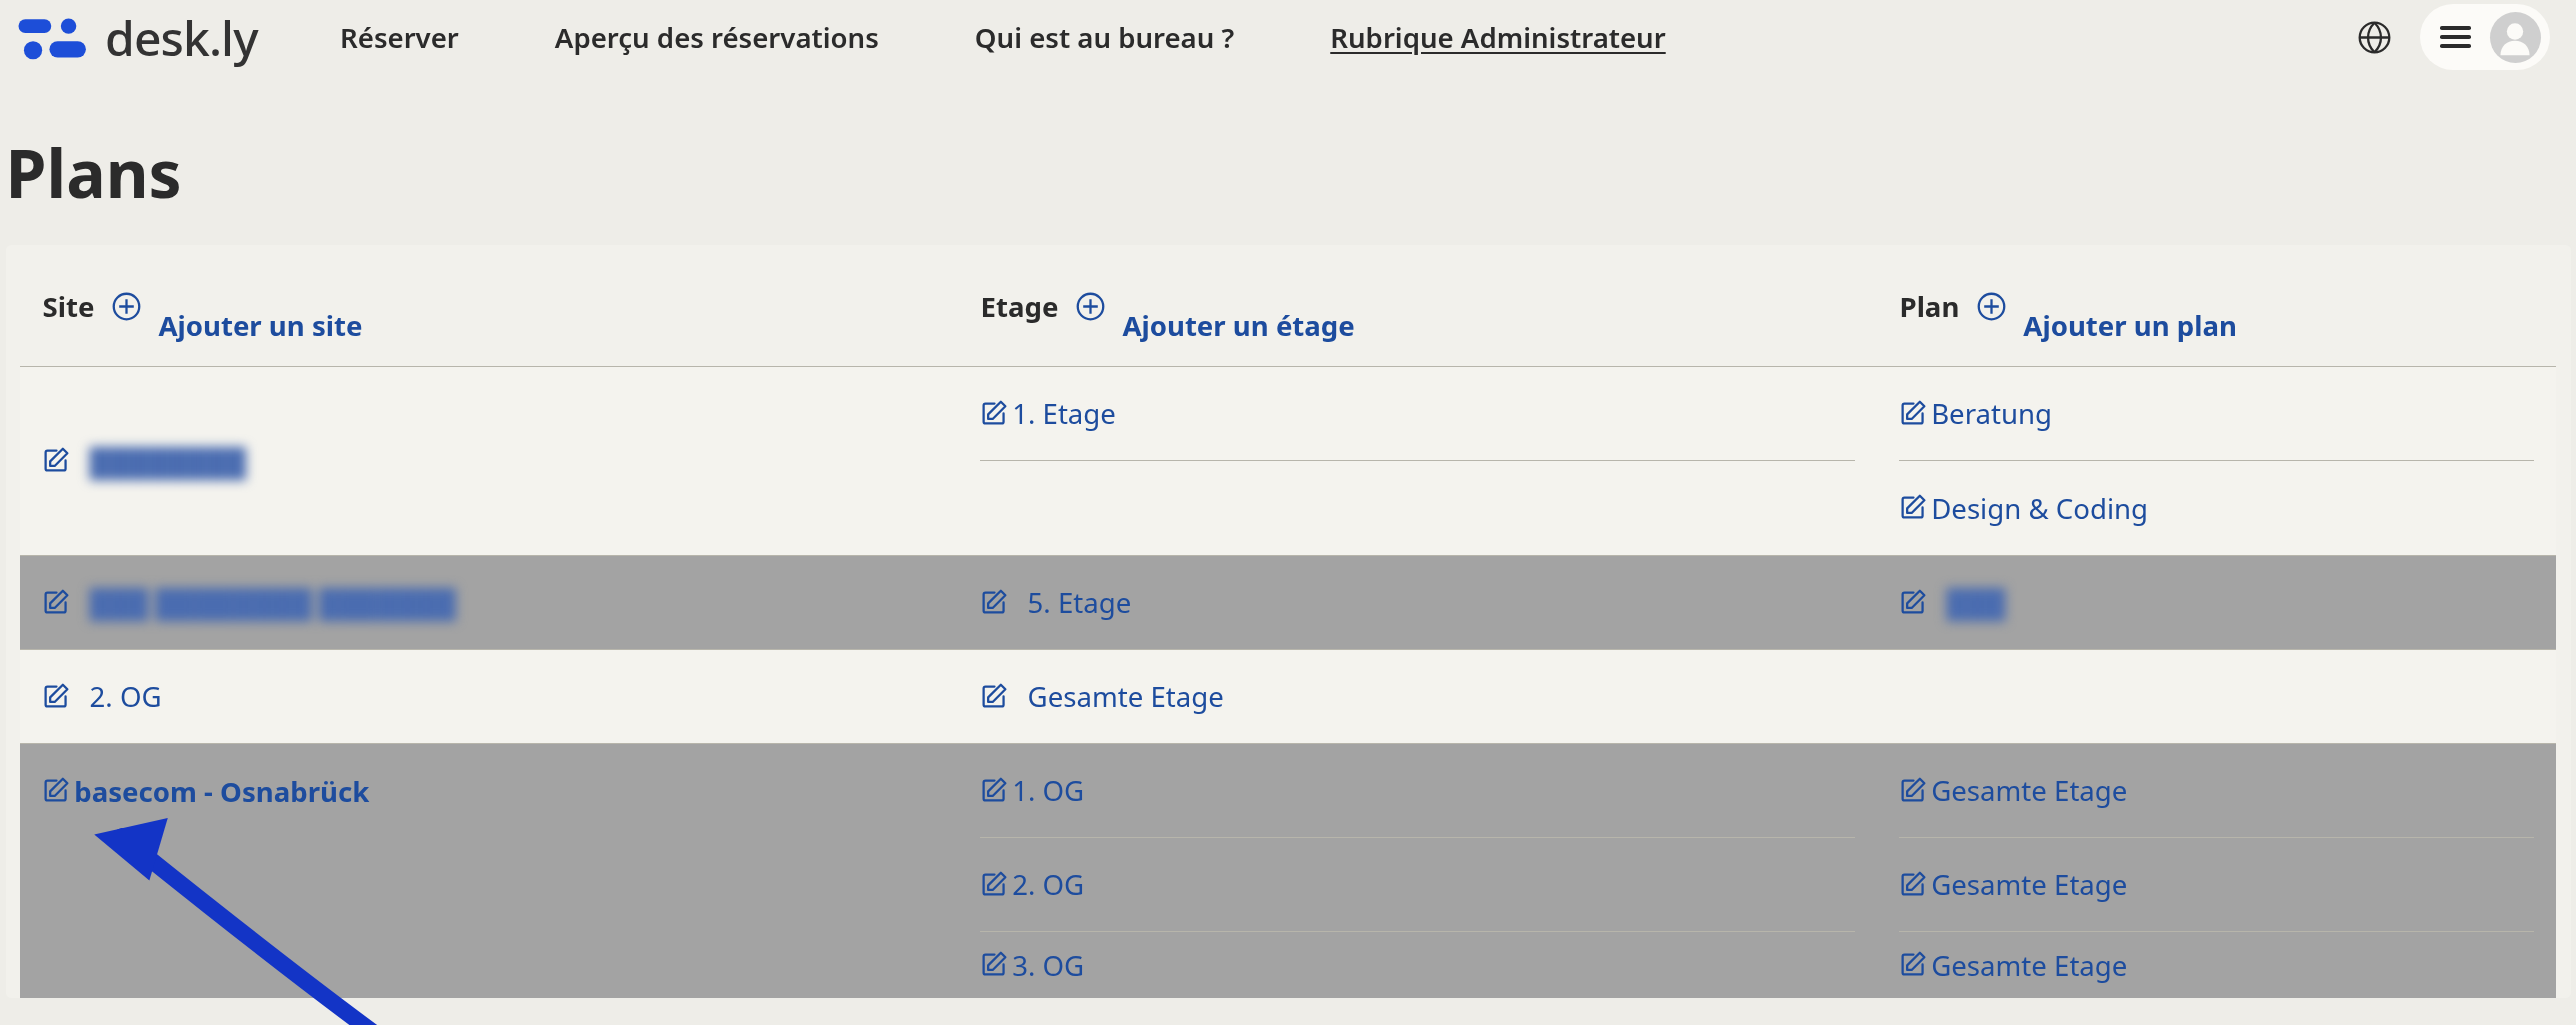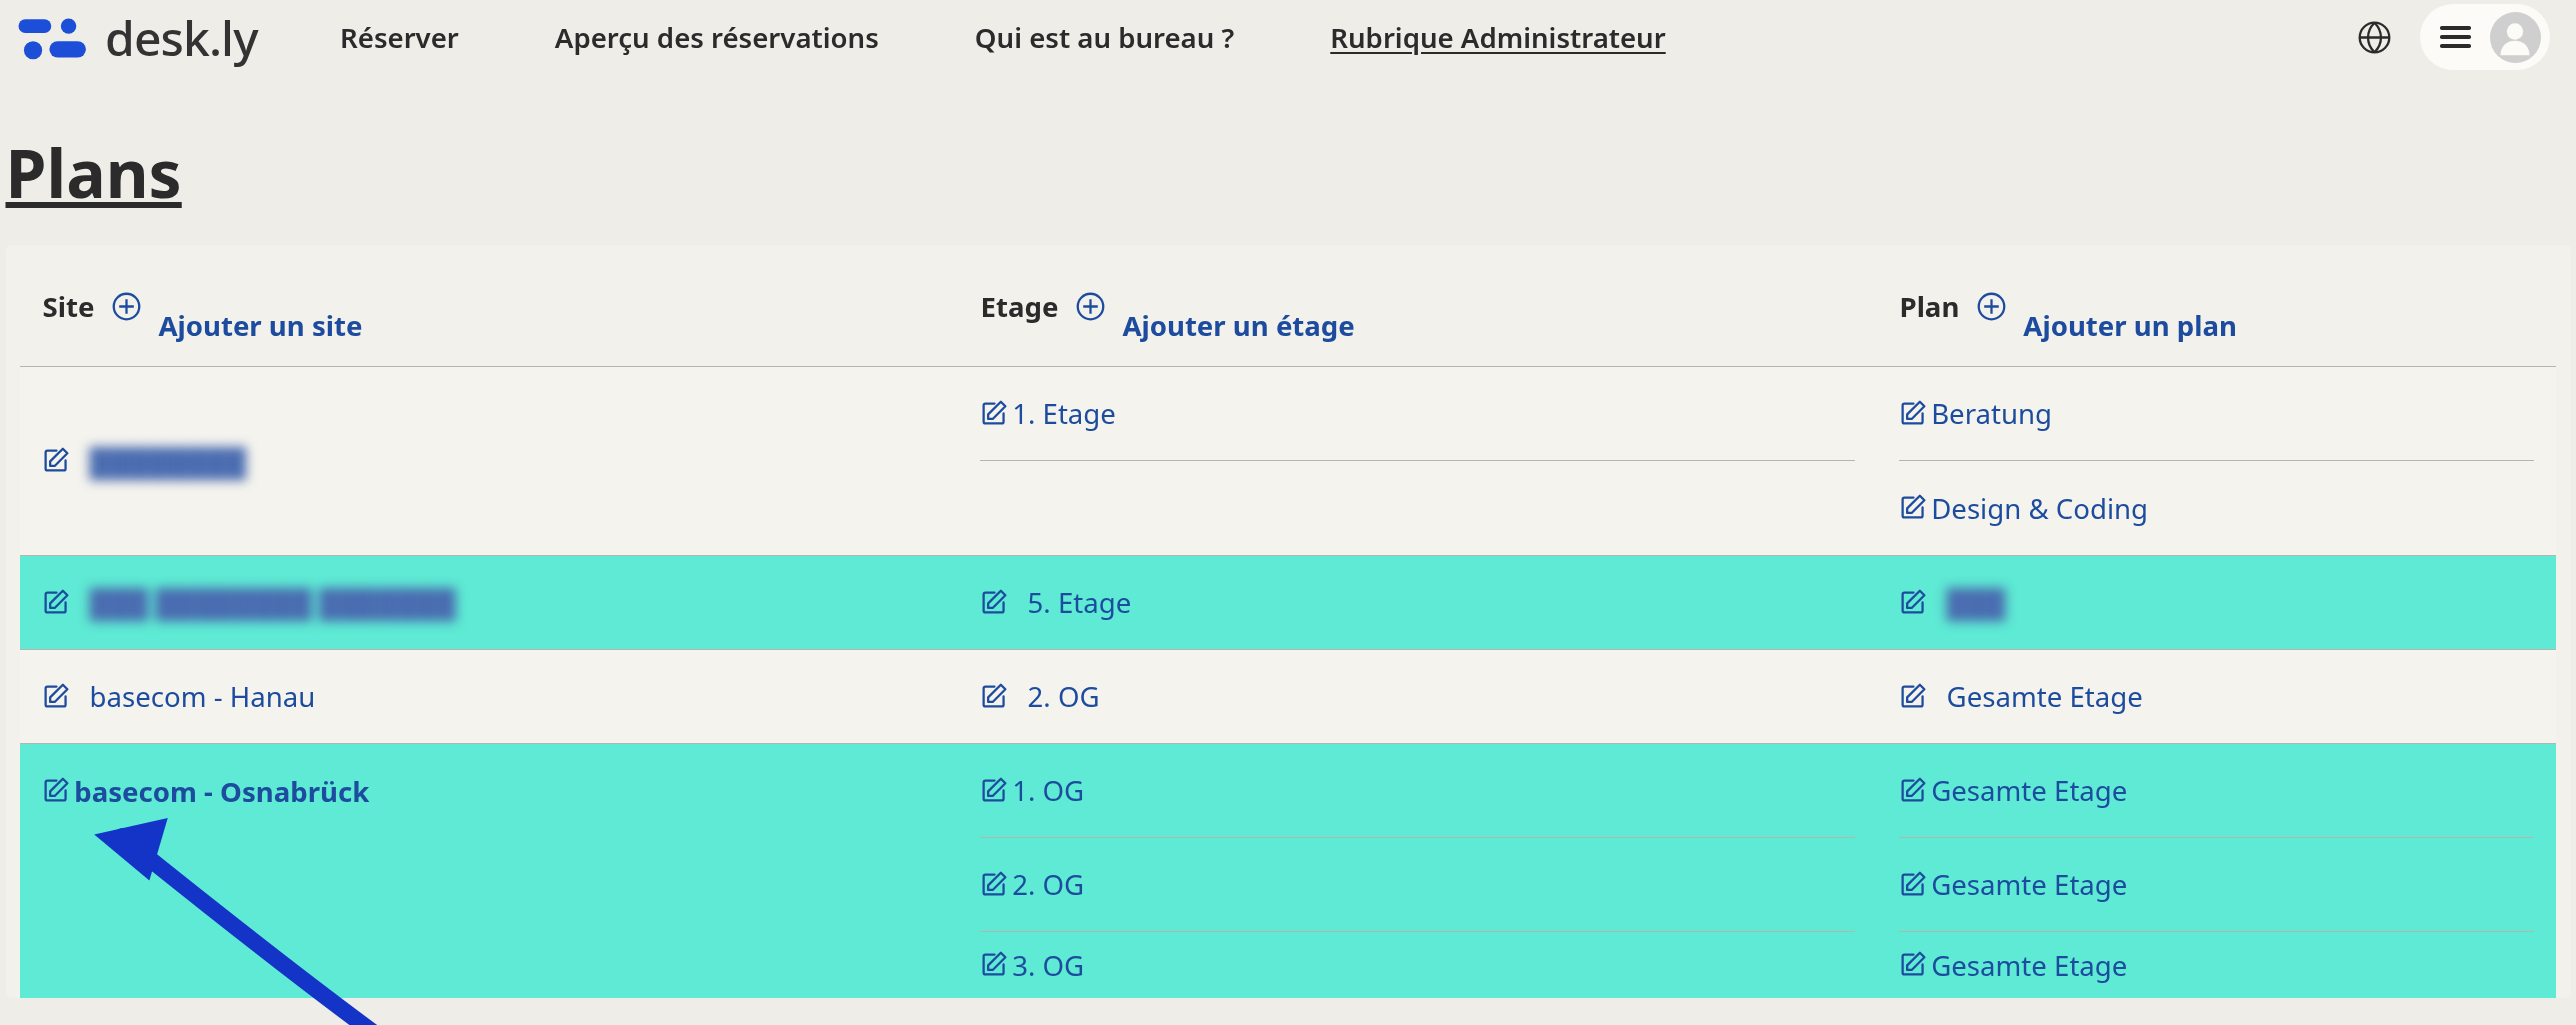--- a/index.html
+++ b/index.html
@@ -60,21 +60,20 @@
     width:51px;height:51px;border-radius:50%;
     background:#cfcfcf;display:flex;align-items:center;justify-content:center;
   }
   .avatar svg{display:block;}
 
   
   .page-title{
     font-size:66px;font-weight:700;
     margin:53px 0 27.6px 5.5px;
     color:#2b2b2b;
-    text-decoration:underline;
   }
 
   
   .table{
     margin:0 5.5px;
     background:var(--panel);
     border-radius:5.5px;
   }
   .thead{
     display:grid;
@@ -90,21 +89,21 @@
 
   .tbody{padding:0 14.7px 0 14.7px;}
   .row{
     display:grid;
     grid-template-columns:938px 919px 1fr;
     background:var(--row);
     border-bottom:0.9px solid var(--line);
     min-height:94px;
   }
   .row:first-child{border-top:0.9px solid var(--line);}
-  .row.zebra{background:#5eead4;}
+  .row.zebra{background:#a3a3a3;}
   .row.noborder{border-bottom:none;}
   .cell{
     display:flex;align-items:center;gap:18.4px;
     padding:0 22px;
     font-size:27.6px;color:var(--link);
   }
   .edit-ico{display:inline-flex;flex:0 0 auto;}
   .link{cursor:pointer;}
   .blur{filter:blur(5.5px);color:#4a6cb0;}
 
@@ -290,29 +289,20 @@
     </div>
 
     <div class="row">
       <div class="cell">
         <span class="edit-ico">
           <svg width="29" height="29" viewBox="0 0 32 32" fill="none" stroke="#1d4c9e" stroke-width="2.5" stroke-linecap="round" stroke-linejoin="round">
               <path d="M16 5H6a2 2 0 0 0-2 2v18a2 2 0 0 0 2 2h18a2 2 0 0 0 2-2V16"></path>
               <path d="M23 3l5 5L14 22H9v-5L23 3z"></path>
             </svg>
         </span>
-        <span class="link">basecom - Hanau</span>
-      </div>
-      <div class="cell">
-        <span class="edit-ico">
-          <svg width="29" height="29" viewBox="0 0 32 32" fill="none" stroke="#1d4c9e" stroke-width="2.5" stroke-linecap="round" stroke-linejoin="round">
-              <path d="M16 5H6a2 2 0 0 0-2 2v18a2 2 0 0 0 2 2h18a2 2 0 0 0 2-2V16"></path>
-              <path d="M23 3l5 5L14 22H9v-5L23 3z"></path>
-            </svg>
-        </span>
         <span class="link">2. OG</span>
       </div>
       <div class="cell">
         <span class="edit-ico">
           <svg width="29" height="29" viewBox="0 0 32 32" fill="none" stroke="#1d4c9e" stroke-width="2.5" stroke-linecap="round" stroke-linejoin="round">
               <path d="M16 5H6a2 2 0 0 0-2 2v18a2 2 0 0 0 2 2h18a2 2 0 0 0 2-2V16"></path>
               <path d="M23 3l5 5L14 22H9v-5L23 3z"></path>
             </svg>
         </span>
         <span class="link">Gesamte Etage</span>

